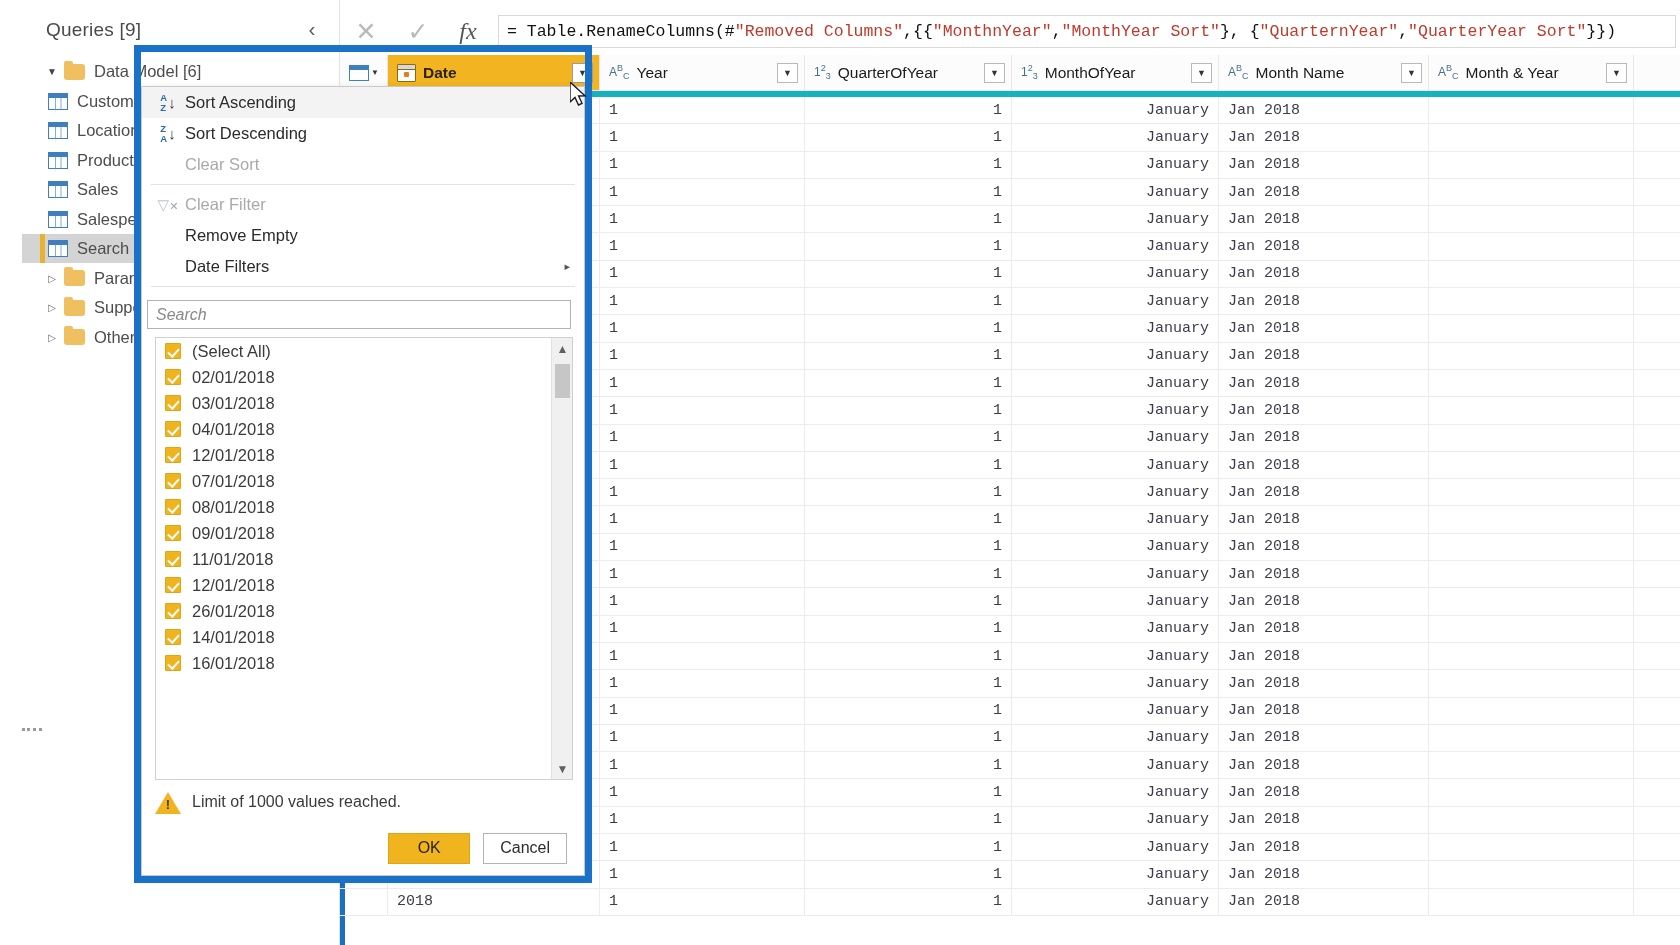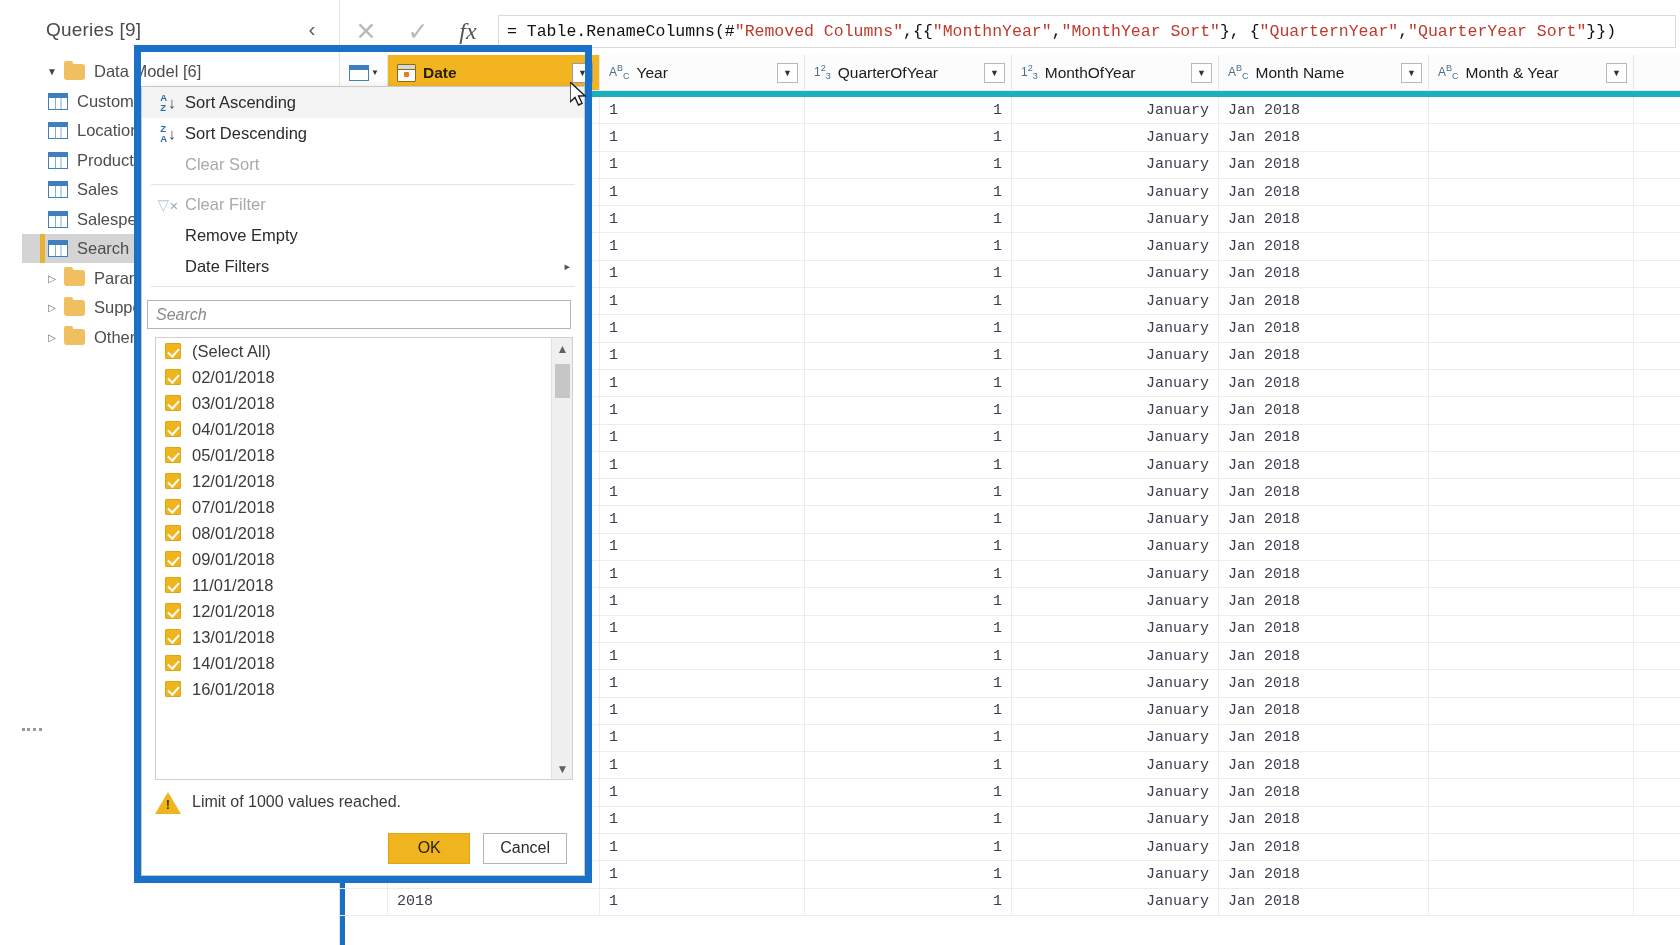--- a/index.html
+++ b/index.html
@@ -709,24 +709,20 @@
           <div class="vrow">
             <span class="cbox"></span>
             <span>03/01/2018</span>
           </div>
           <div class="vrow">
             <span class="cbox"></span>
             <span>04/01/2018</span>
           </div>
           <div class="vrow">
             <span class="cbox"></span>
-            <span>05/01/2018</span>
-          </div>
-          <div class="vrow">
-            <span class="cbox"></span>
             <span>12/01/2018</span>
           </div>
           <div class="vrow">
             <span class="cbox"></span>
             <span>07/01/2018</span>
           </div>
           <div class="vrow">
             <span class="cbox"></span>
             <span>08/01/2018</span>
           </div>
@@ -737,21 +733,21 @@
           <div class="vrow">
             <span class="cbox"></span>
             <span>11/01/2018</span>
           </div>
           <div class="vrow">
             <span class="cbox"></span>
             <span>12/01/2018</span>
           </div>
           <div class="vrow">
             <span class="cbox"></span>
-            <span>13/01/2018</span>
+            <span>26/01/2018</span>
           </div>
           <div class="vrow">
             <span class="cbox"></span>
             <span>14/01/2018</span>
           </div>
           <div class="vrow">
             <span class="cbox"></span>
             <span>16/01/2018</span>
           </div>
         </div>

